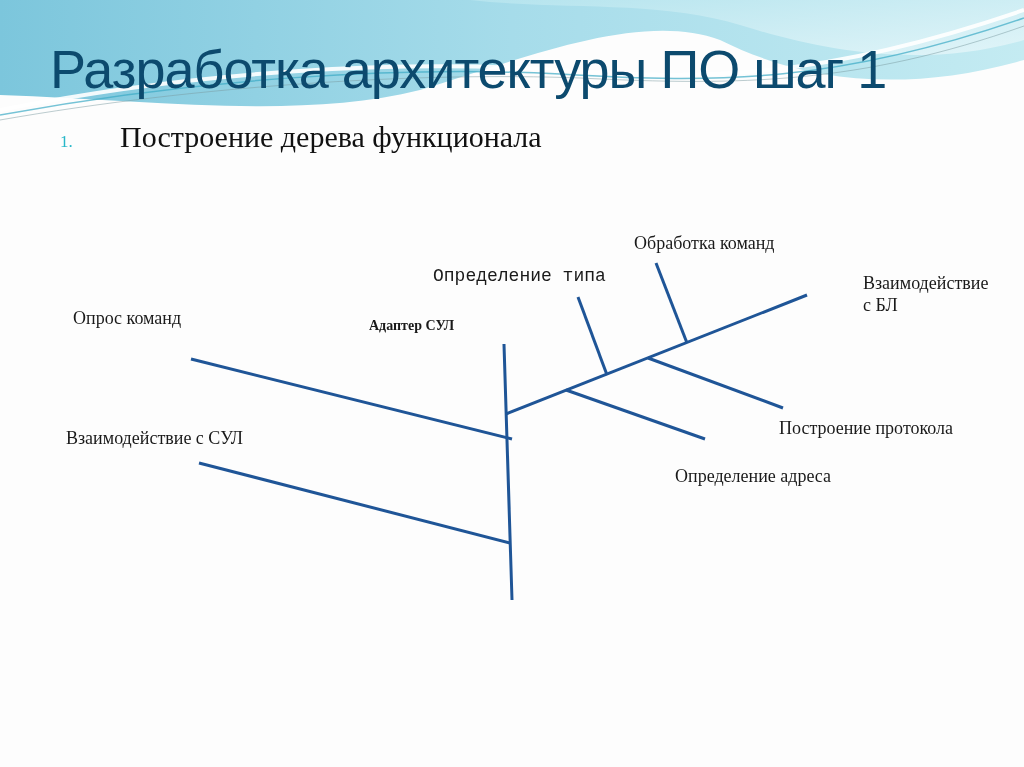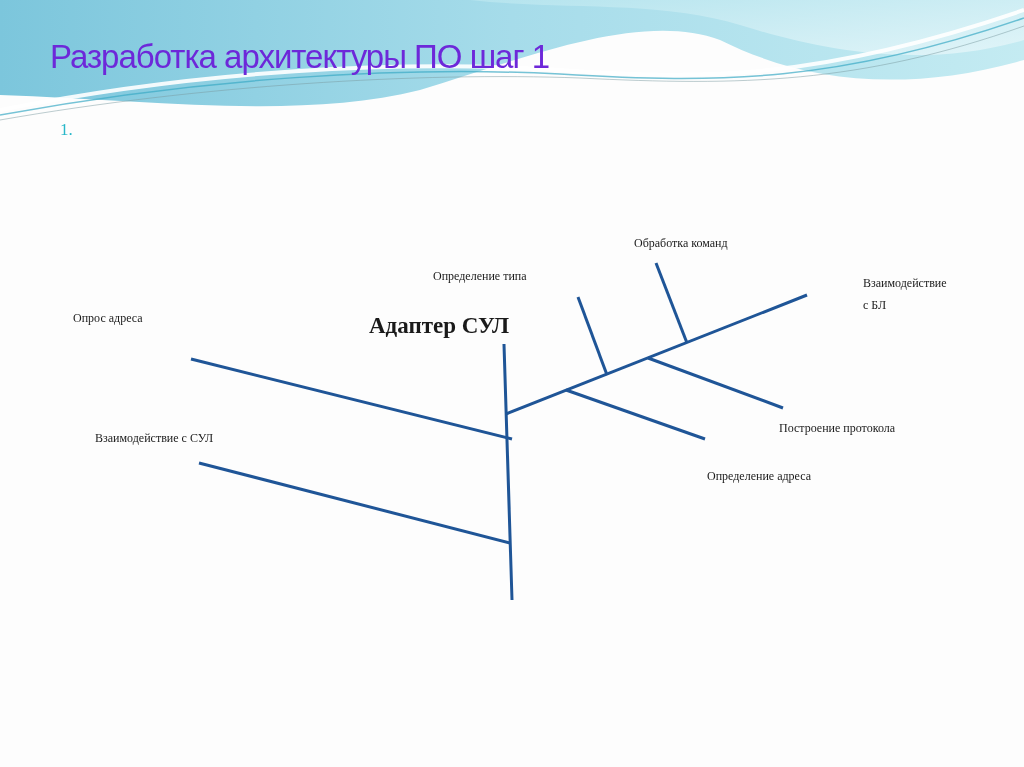--- a/index.html
+++ b/index.html
@@ -5,39 +5,39 @@
     html, body { margin: 0; padding: 0; }
     body {
       width: 1024px; height: 767px; overflow: hidden; position: relative;
       background: #fdfdfd;
       font-family: "Liberation Serif", serif;
     }
     .header-bg { position: absolute; left: 0; top: 0; width: 1024px; height: 130px; }
     .title {
       position: absolute; left: 50px; top: 38px;
       font-family: "Liberation Sans", sans-serif;
-      font-size: 33px; color: #6d28d9; letter-spacing: -1px;
+      font-size: 54px; color: #0c4a6e; letter-spacing: -1px;
       white-space: nowrap;
     }
     .subtitle {
       position: absolute; left: 60px; top: 120px;
       display: flex; align-items: baseline;
     }
     .subtitle .num {
       font-size: 17px; color: #27b7c9; width: 60px;
     }
     .subtitle .text {
       font-size: 30px; color: #111;
     }
     svg.tree { position: absolute; left: 0; top: 0; }
     .lbl {
-      position: absolute; font-size: 12px; color: #1a1a1a; white-space: nowrap;
+      position: absolute; font-size: 18px; color: #1a1a1a; white-space: nowrap;
       line-height: 22px;
     }
-    .lbl.bold { font-weight: bold; font-size: 23px; }
+    .lbl.bold { font-weight: bold; font-size: 14px; }
   </style>
 </head>
 <body>
 
 <svg class="header-bg" width="1024" height="130" viewBox="0 0 1024 130">
   <defs>
     <linearGradient id="g1" x1="0" y1="0" x2="1" y2="0">
       <stop offset="0" stop-color="#7cc6dc"></stop>
       <stop offset="0.5" stop-color="#a6dcea"></stop>
       <stop offset="1" stop-color="#c4ebf2"></stop>
@@ -51,43 +51,44 @@
   <path d="M470,0 L1024,0 L1024,40 C920,70 820,50 740,25 C660,0 560,10 470,0 Z" fill="url(#g2)" opacity="0.8"></path>
   <path d="M0,110 C200,70 400,60 560,70 C700,80 820,80 1024,10" fill="none" stroke="#ffffff" stroke-width="4" opacity="0.9"></path>
   <path d="M0,115 C200,78 400,66 560,74 C720,84 840,82 1024,18" fill="none" stroke="#3aaac4" stroke-width="1.5" opacity="0.7"></path>
   <path d="M0,120 C200,85 420,72 580,78 C740,86 860,84 1024,26" fill="none" stroke="#7a9aa0" stroke-width="1" opacity="0.5"></path>
 </svg>
 
 <div class="title">Разработка архитектуры ПО шаг 1</div>
 
 <div class="subtitle">
   <span class="num">1.</span>
+  <span class="text">Построение дерева функционала</span>
 </div>
 
 <svg class="tree" width="1024" height="767" viewBox="0 0 1024 767">
   <g stroke="#1f5597" stroke-width="3" fill="none" stroke-linecap="butt">
 
     <line x1="504" y1="344" x2="512" y2="600"></line>
 
     <line x1="191" y1="359" x2="512" y2="439"></line>
     <line x1="199" y1="463" x2="510" y2="543"></line>
 
     <line x1="506" y1="414" x2="807" y2="295"></line>
 
     <line x1="578" y1="297" x2="607" y2="375"></line>
     <line x1="656" y1="263" x2="687" y2="343"></line>
 
     <line x1="648" y1="358" x2="783" y2="408"></line>
     <line x1="566" y1="390" x2="705" y2="439"></line>
   </g>
 </svg>
 
-<div class="lbl" style="left:73px; top:307px;">Опрос адреса</div>
+<div class="lbl" style="left:73px; top:307px;">Опрос команд</div>
 <div class="lbl bold" style="left:369px; top:315px;">Адаптер СУЛ</div>
-<div class="lbl" style="left:66px; top:427px;margin-left:29px;">Взаимодействие с СУЛ</div>
-<div class="lbl" style="left:433px; top:265px;">Определение типа</div>
+<div class="lbl" style="left:66px; top:427px;">Взаимодействие с СУЛ</div>
+<div class="lbl" style="left:433px; top:265px;font-family:Liberation Mono, monospace;">Определение типа</div>
 <div class="lbl" style="left:634px; top:232px;">Обработка команд</div>
 <div class="lbl" style="left:819px; top:272px;margin-left:44px;">
   <div>Взаимодействие</div>
   <div>с БЛ</div>
 </div>
 <div class="lbl" style="left:779px; top:417px;">Построение протокола</div>
-<div class="lbl" style="left:675px; top:465px;margin-left:32px;">Определение адреса</div>
+<div class="lbl" style="left:675px; top:465px;">Определение адреса</div>
 
 </body></html>

